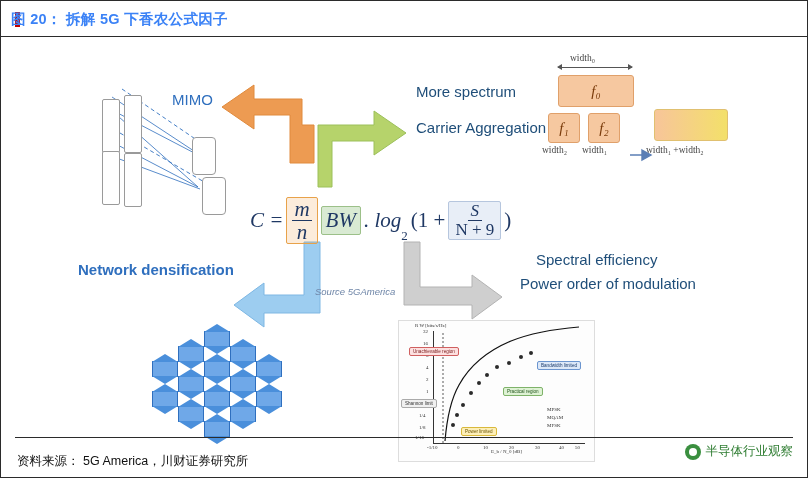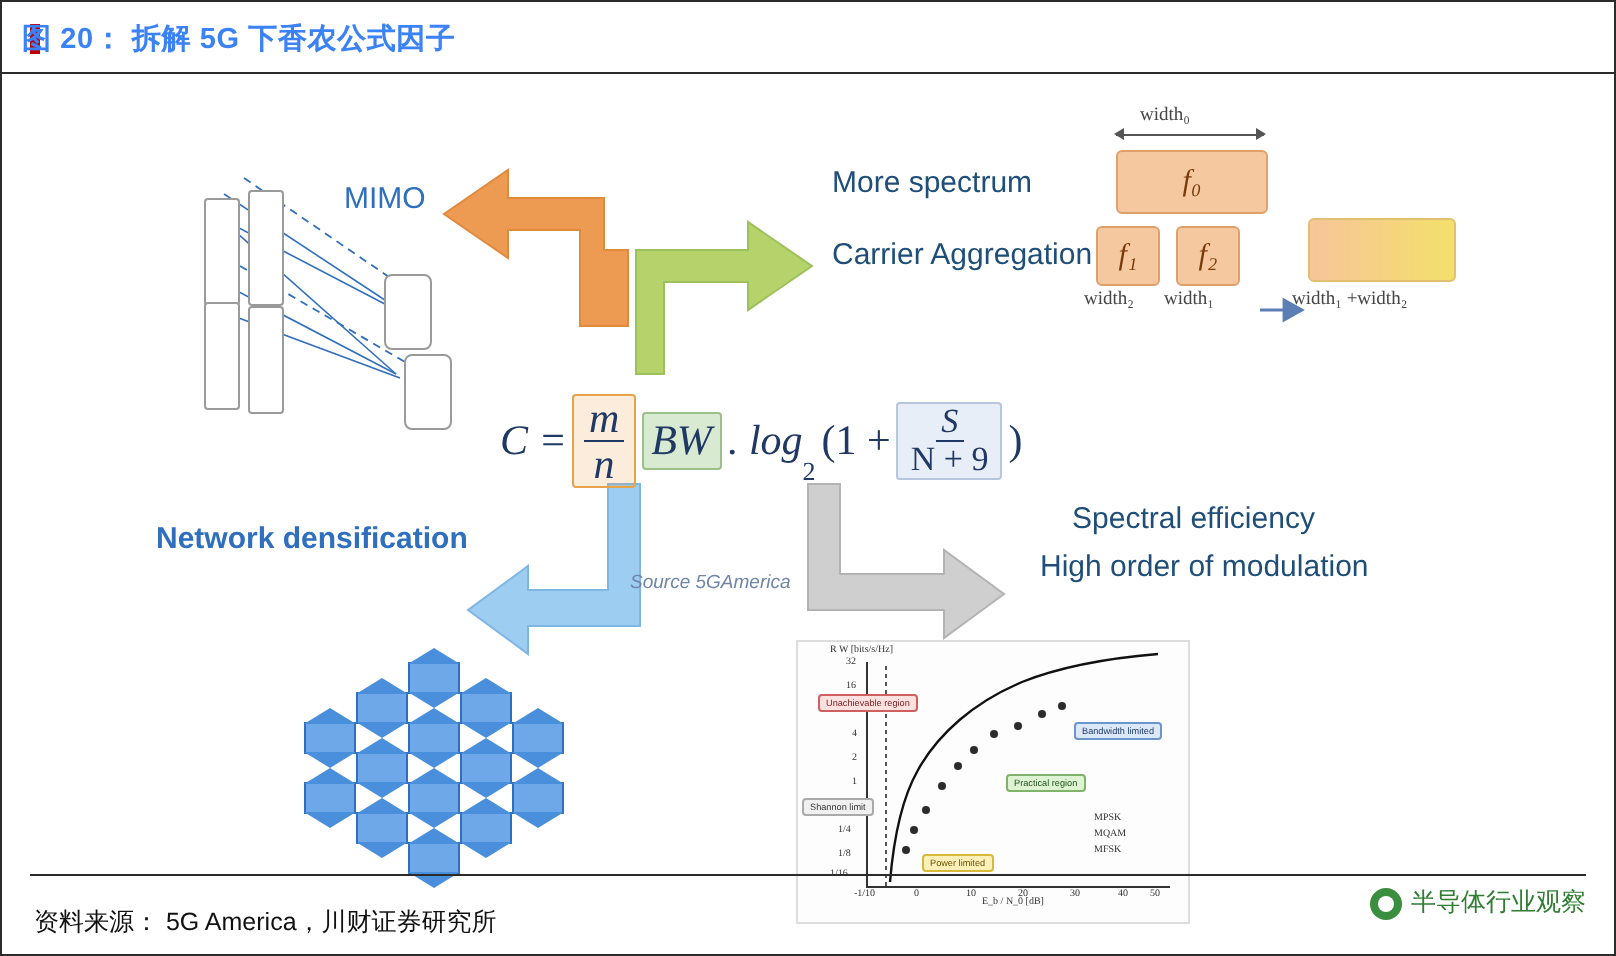--- a/index.html
+++ b/index.html
@@ -148,21 +148,21 @@
     <div class="fbox" style="left:586px;top:76px;">
       <span class="ftxt">f₂</span>
     </div>
     <div class="dimtxt" style="left:540px;top:108px;">width₂</div>
     <div class="dimtxt" style="left:580px;top:108px;">width₁</div>
 
     <div class="fgrad" style="left:652px;top:72px;"></div>
     <div class="dimtxt" style="left:644px;top:108px;">width₁ +width₂</div>
 
     <div class="rlbl" style="left:534px;top:214px;">Spectral efficiency</div>
-    <div class="rlbl" style="left:518px;top:238px;">High order of modulation</div>
+    <div class="rlbl" style="left:518px;top:238px;">Power order of modulation</div>
 
     <div class="hexwrap">
       <div class="hex" style="left:44px;top:6px;"></div>
       <div class="hex" style="left:18px;top:21px;"></div>
         <div class="hex" style="left:70px;top:21px;"></div>
       <div class="hex" style="left:44px;top:36px;"></div>
       <div class="hex" style="left:-8px;top:36px;"></div>
         <div class="hex" style="left:96px;top:36px;"></div>
       <div class="hex" style="left:18px;top:51px;"></div>
         <div class="hex" style="left:70px;top:51px;"></div>

